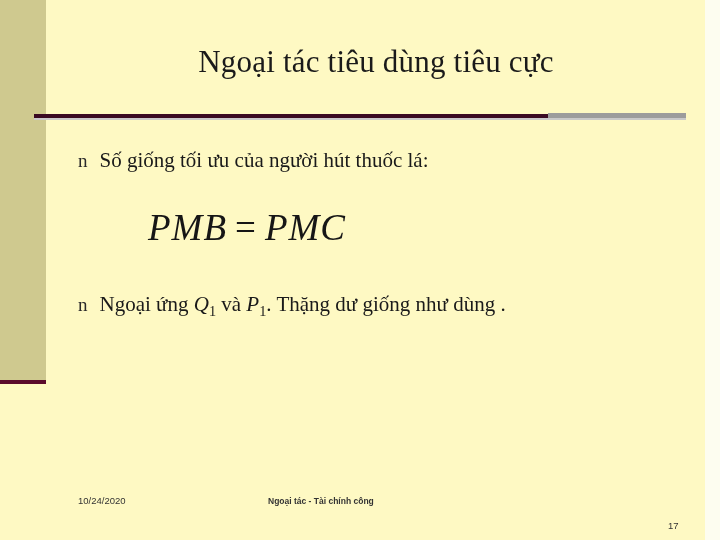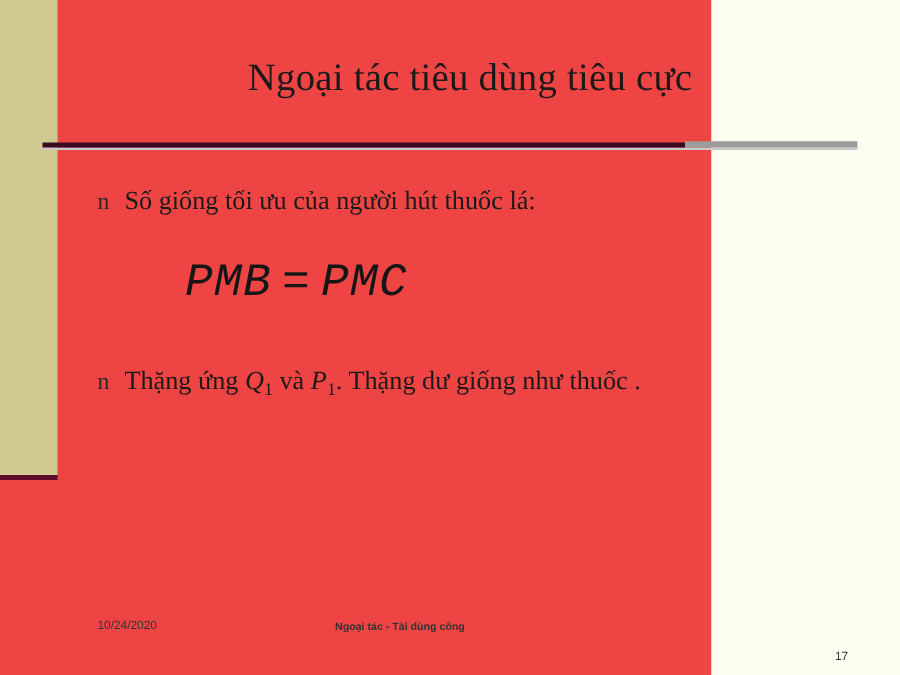--- a/index.html
+++ b/index.html
@@ -8,23 +8,23 @@
   }
   body {
     width: 720px;
     height: 540px;
     background: #fdfdf0;
     font-family: "Liberation Serif", serif;
     overflow: hidden;
   }
   .slide {
     position: relative;
-    width: 569px;
+    width: 705px;
     height: 540px;
-    background: #ef4444;
+    background: #fef9c3;
   }
 
   
   .left-olive {
     position: absolute;
     left: 0;
     top: 0;
     width: 46px;
     height: 380px;
     background: #cfc98f;
@@ -97,21 +97,21 @@
   }
 
   #bullet1 { left: 78px; top: 148px; }
   #bullet2 { left: 78px; top: 292px; }
 
   
   .formula {
     position: absolute;
     left: 148px;
     top: 206px;
-    font-family: Liberation Mono, monospace;
+    font-family: Liberation Serif, serif;
     font-style: italic;
     font-size: 37px;
     color: #161616;
     letter-spacing: 1px;
     white-space: nowrap;
   }
   .formula .op {
     font-style: normal;
     margin: 0 8px;
   }
@@ -172,20 +172,20 @@
     <span class="bullet-marker">n</span>
     <span class="bullet-text">Số giống tối ưu của người hút thuốc lá:</span>
   </div>
 
   <div class="formula">
     <span>PMB</span><span class="op">=</span><span>PMC</span>
   </div>
 
   <div class="bullet-row" id="bullet2">
     <span class="bullet-marker">n</span>
-    <span class="bullet-text"><span>Thặng ứng </span><span class="var">Q</span><span class="sub">1</span><span> và </span><span class="var">P</span><span class="sub">1</span><span>.  Thặng dư giống như thuốc .</span></span>
+    <span class="bullet-text"><span>Ngoại ứng </span><span class="var">Q</span><span class="sub">1</span><span> và </span><span class="var">P</span><span class="sub">1</span><span>.  Thặng dư giống như dùng .</span></span>
   </div>
 
   <div class="footer-date">10/24/2020</div>
-  <div class="footer-center">Ngoại tác - Tài dùng công</div>
+  <div class="footer-center">Ngoại tác - Tài chính công</div>
   <div class="footer-page">17</div>
 
 </div>
 
 </body></html>

